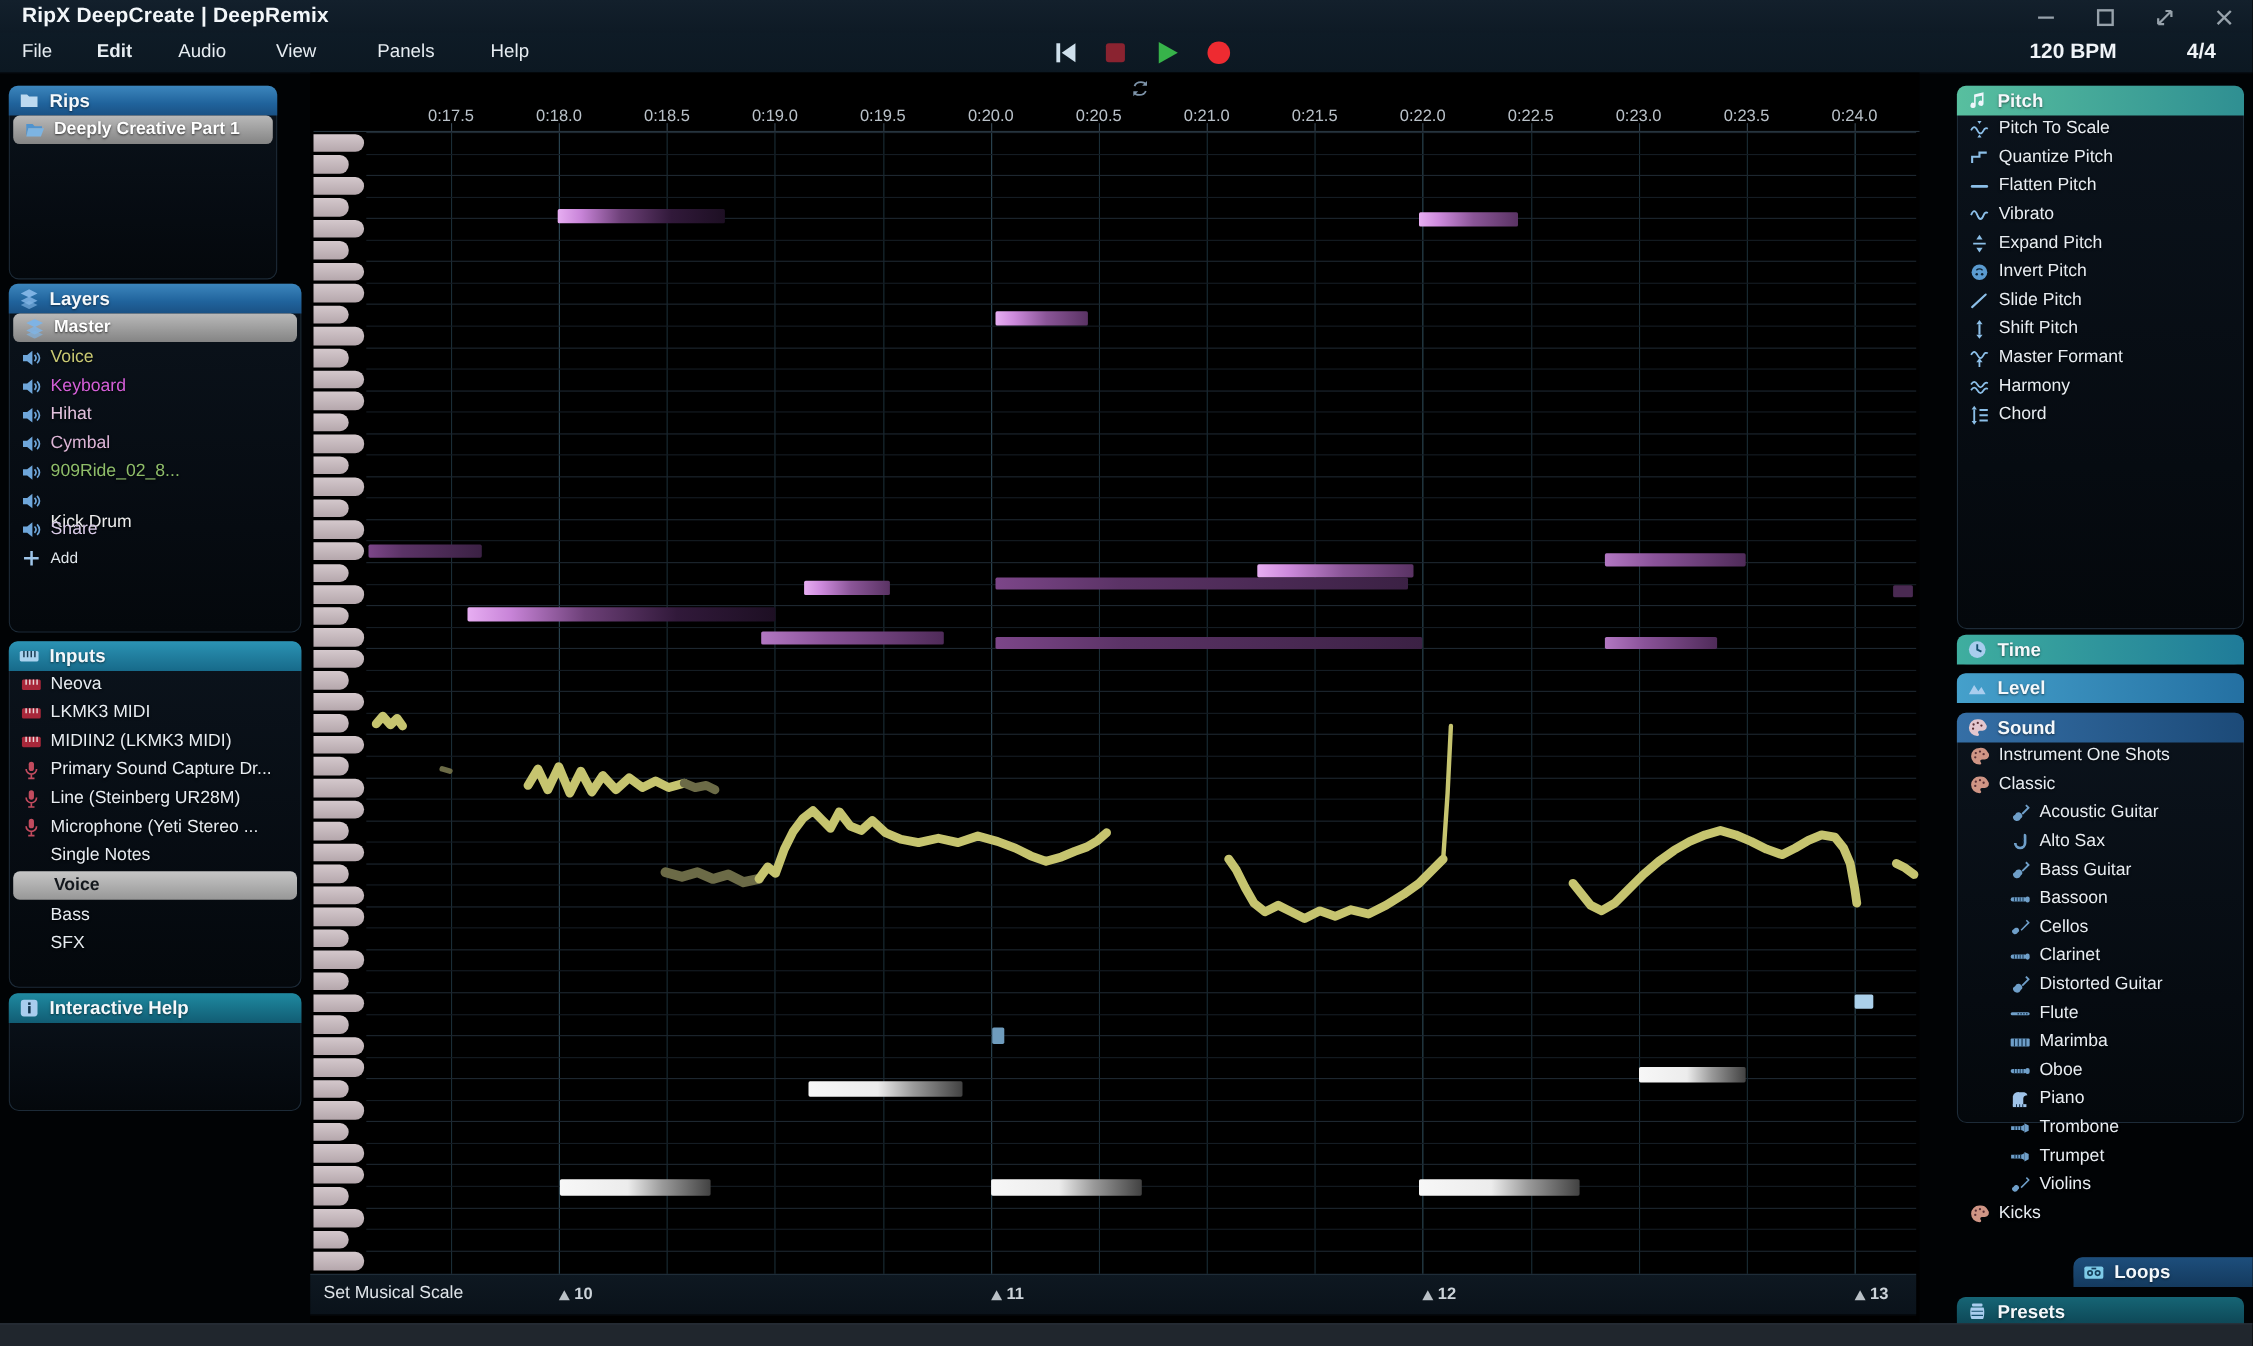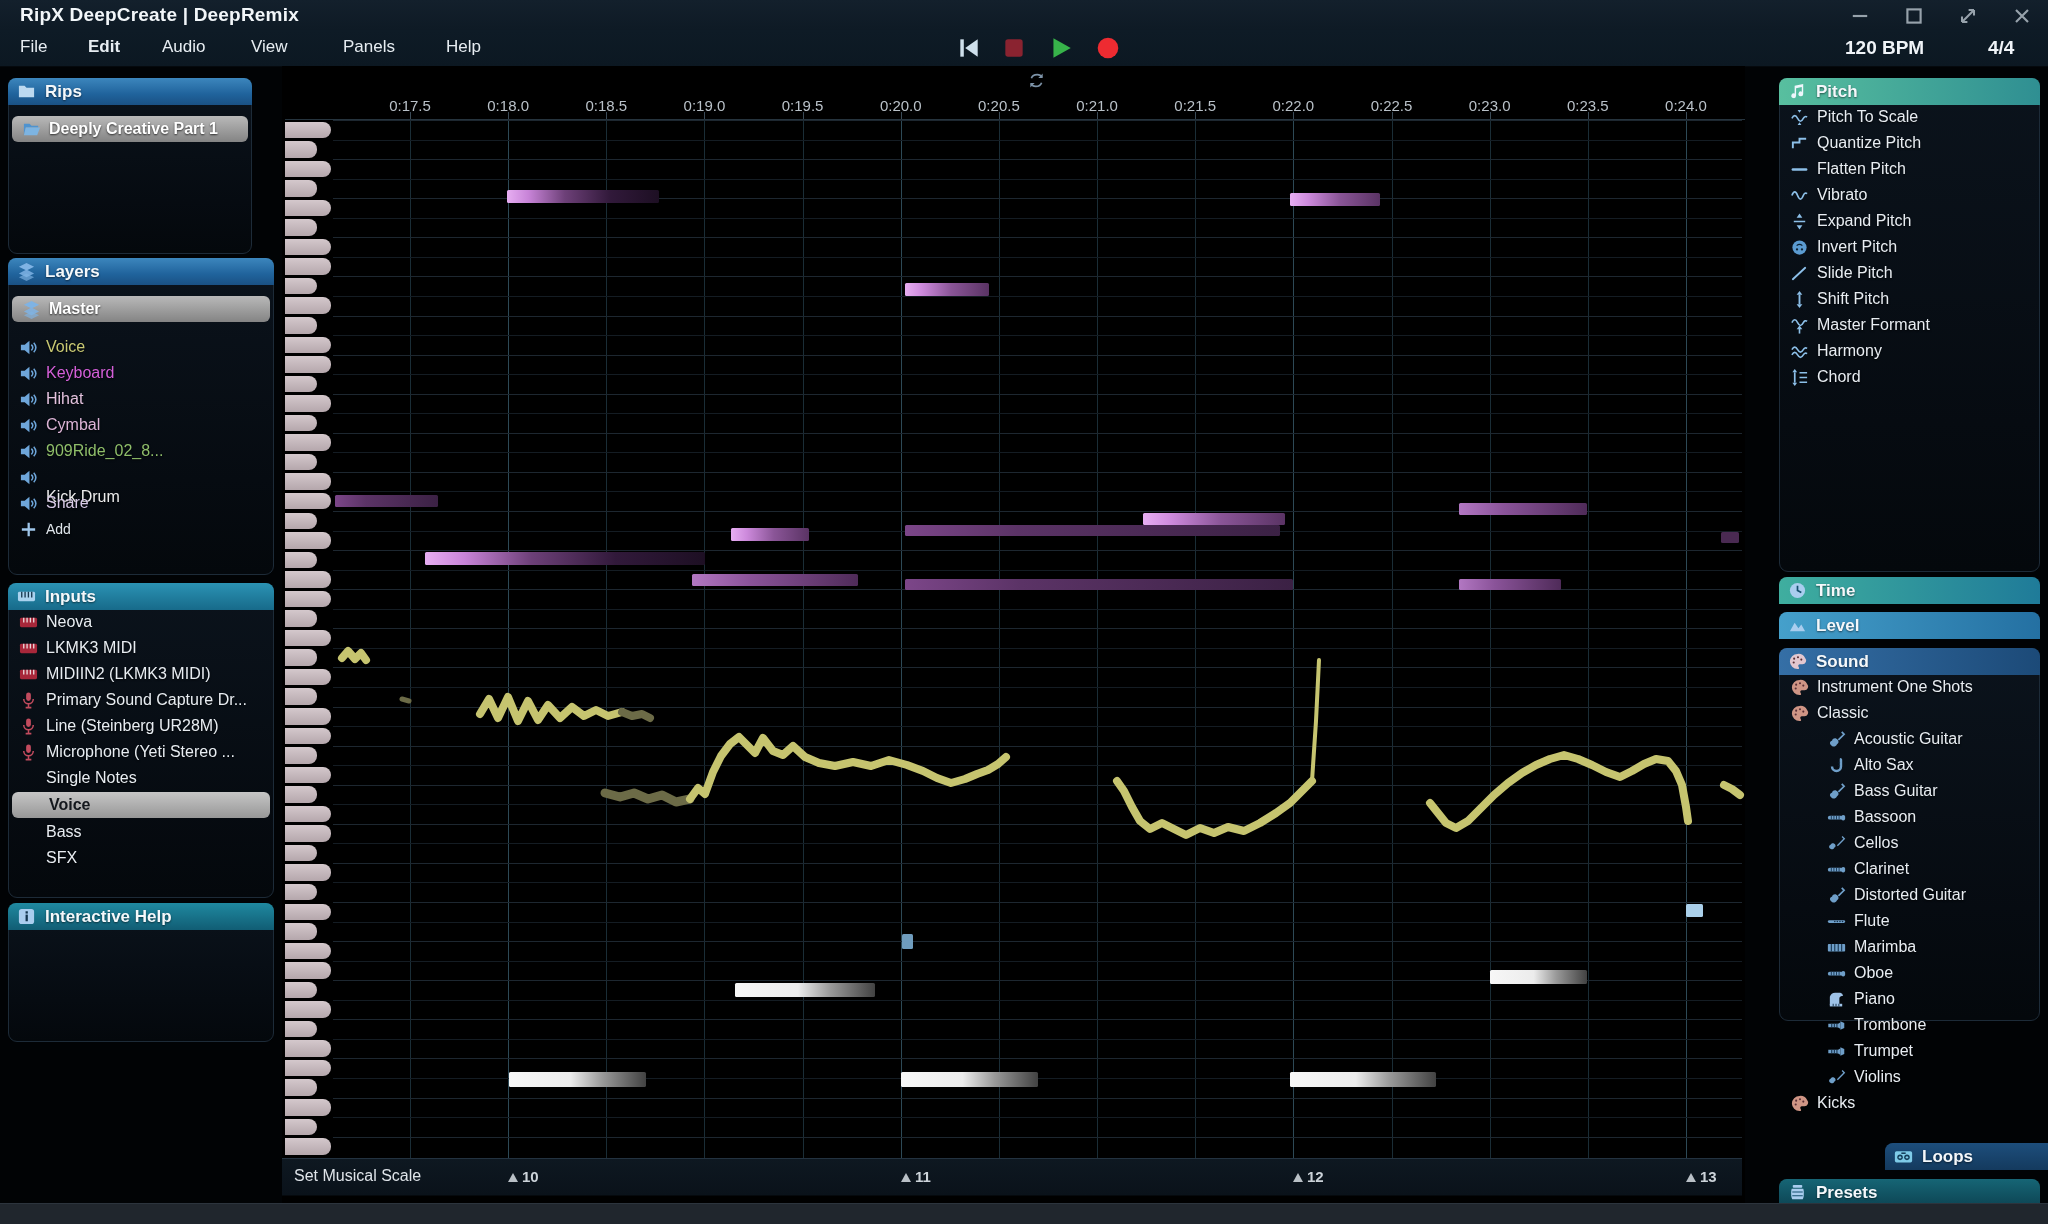--- a/index.html
+++ b/index.html
@@ -25,21 +25,21 @@
   .hdr-green{background:linear-gradient(90deg,#58bf9f,#2f8f92);}
   .hdr-time{background:linear-gradient(90deg,#3fae9f,#1f7b99);}
   .hdr-level{background:linear-gradient(90deg,#45a0cb,#2470a2);}
   .hdr-sound{background:linear-gradient(90deg,#356fa6,#1c4a78);}
   .hdr-loops{background:linear-gradient(180deg,#1d4e7c,#143a5e);}
   .hdr-presets{background:linear-gradient(180deg,#166575,#0d4554);}
   .row{display:flex;align-items:center;gap:7px;height:26px;padding:0 9px;font-size:16px;color:#e8edf2;text-shadow:0 1px 2px rgba(0,0,0,.7);}
   .row.ind{padding-left:46px;}
   .ic{width:21px;height:20px;display:flex;align-items:center;justify-content:center;flex:0 0 21px;}
   .ic svg{width:19px;height:19px;}
-  .sel{background:linear-gradient(180deg,#b9b9b9,#848484);border-radius:6px;margin:12px 3px;color:#fff;font-weight:bold;}
+  .sel{background:linear-gradient(180deg,#b9b9b9,#848484);border-radius:6px;margin:1px 3px;color:#fff;font-weight:bold;}
   .sel-light{background:linear-gradient(180deg,#c6c6c6,#979797);border-radius:6px;margin:1px 3px;color:#14181d;font-weight:bold;text-shadow:none;}
   .add-row{font-size:14px;color:#dfe6ec;}
   
   #main{position:absolute;left:282px;top:66px;width:1463px;height:1146px;background:#000;}
   .tlabel{position:absolute;top:31px;font-size:15px;color:#b9c1c8;transform:translateX(-50%);}
   #ruler-line{position:absolute;left:3px;right:0;top:53px;height:1px;background:#26343e;}
   .tick{position:absolute;top:46px;width:1px;height:7px;background:#3a4a56;}
   .vl{position:absolute;top:54px;height:1038px;width:1px;background:#1a2d36;}
   .vl.bar{background:#2d4956;}
   .hl{position:absolute;left:51px;width:1409px;height:1px;background:#141c23;}
@@ -318,21 +318,21 @@
           <span class="ic"></span>
           <span>Bass</span>
         </div>
         <div class="row">
           <span class="ic"></span>
           <span>SFX</span>
         </div>
       </div>
   </section>
 
-  <section class="panel" style="left:8px;top:903px;width:266px;height:139px;">
+  <section class="panel" style="left:8px;top:903px;width:266px;height:107px;">
     <div class="panel-hdr hdr-teal">
       <span class="ic">
           <svg viewBox="0 0 20 20">
             <rect x="2" y="2" width="16" height="16" rx="3" fill="#a9cdee"></rect>
             <rect x="9" y="8" width="2.4" height="7" fill="#12344e"></rect>
             <rect x="9" y="4.5" width="2.4" height="2.4" fill="#12344e"></rect>
           </svg>
         </span>
       <span>Interactive Help</span>
     </div>

